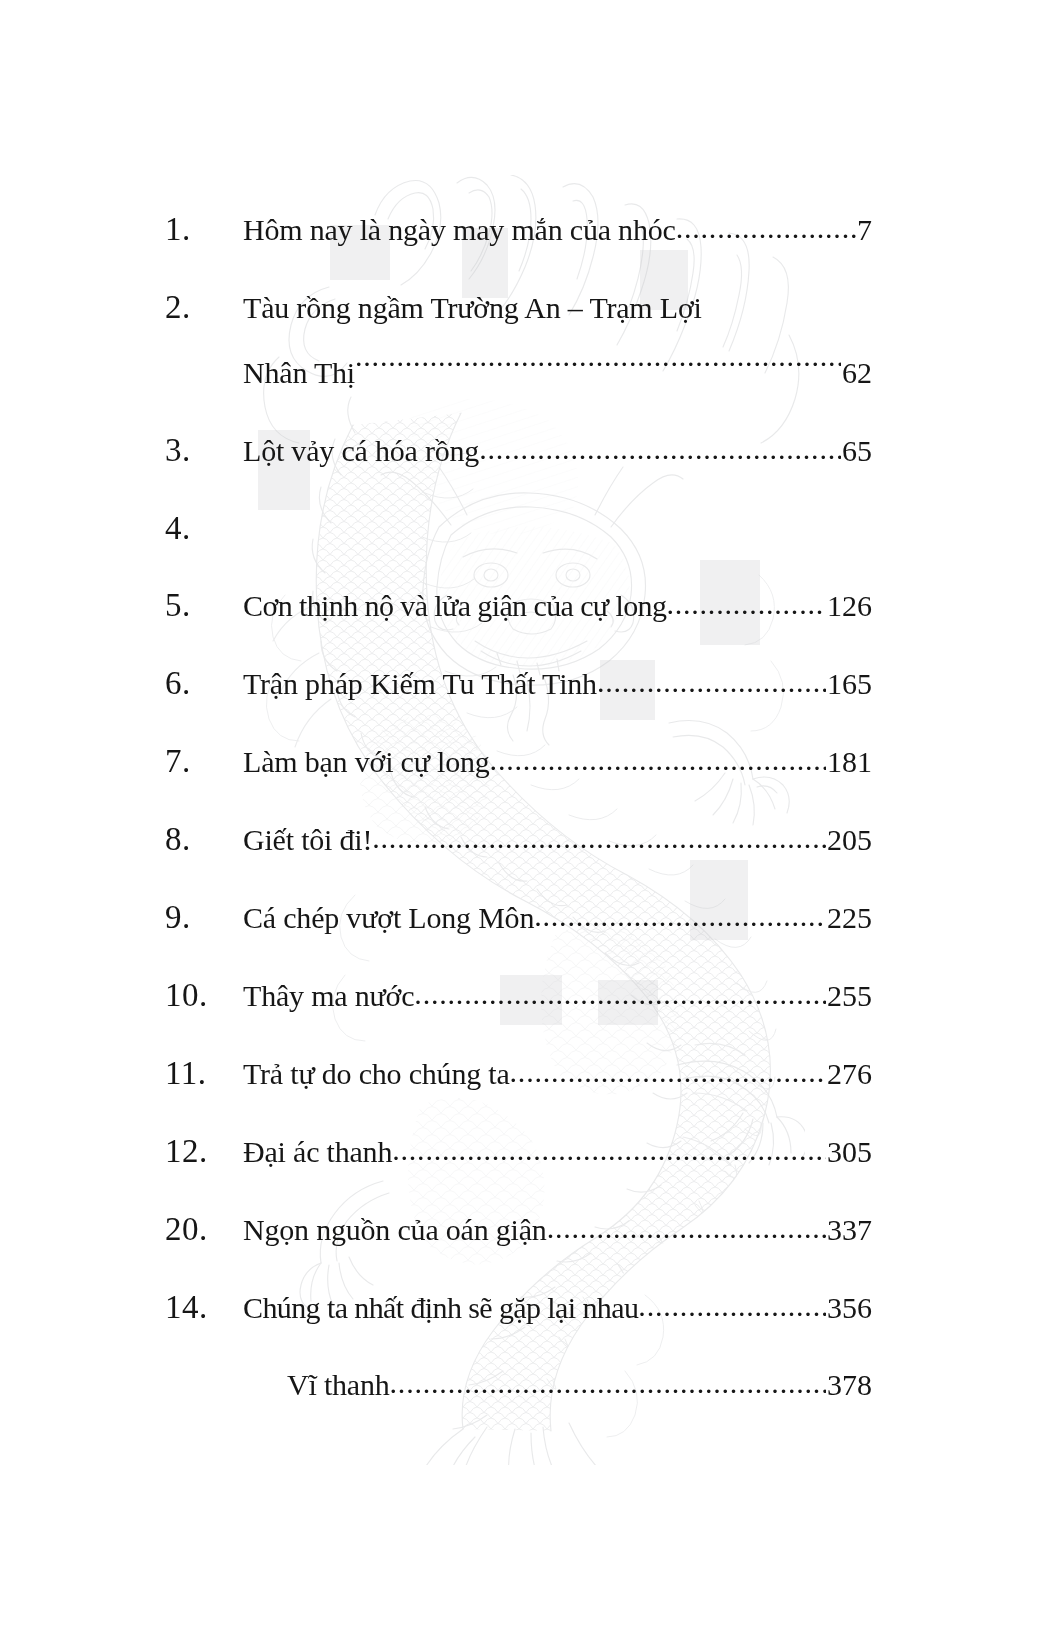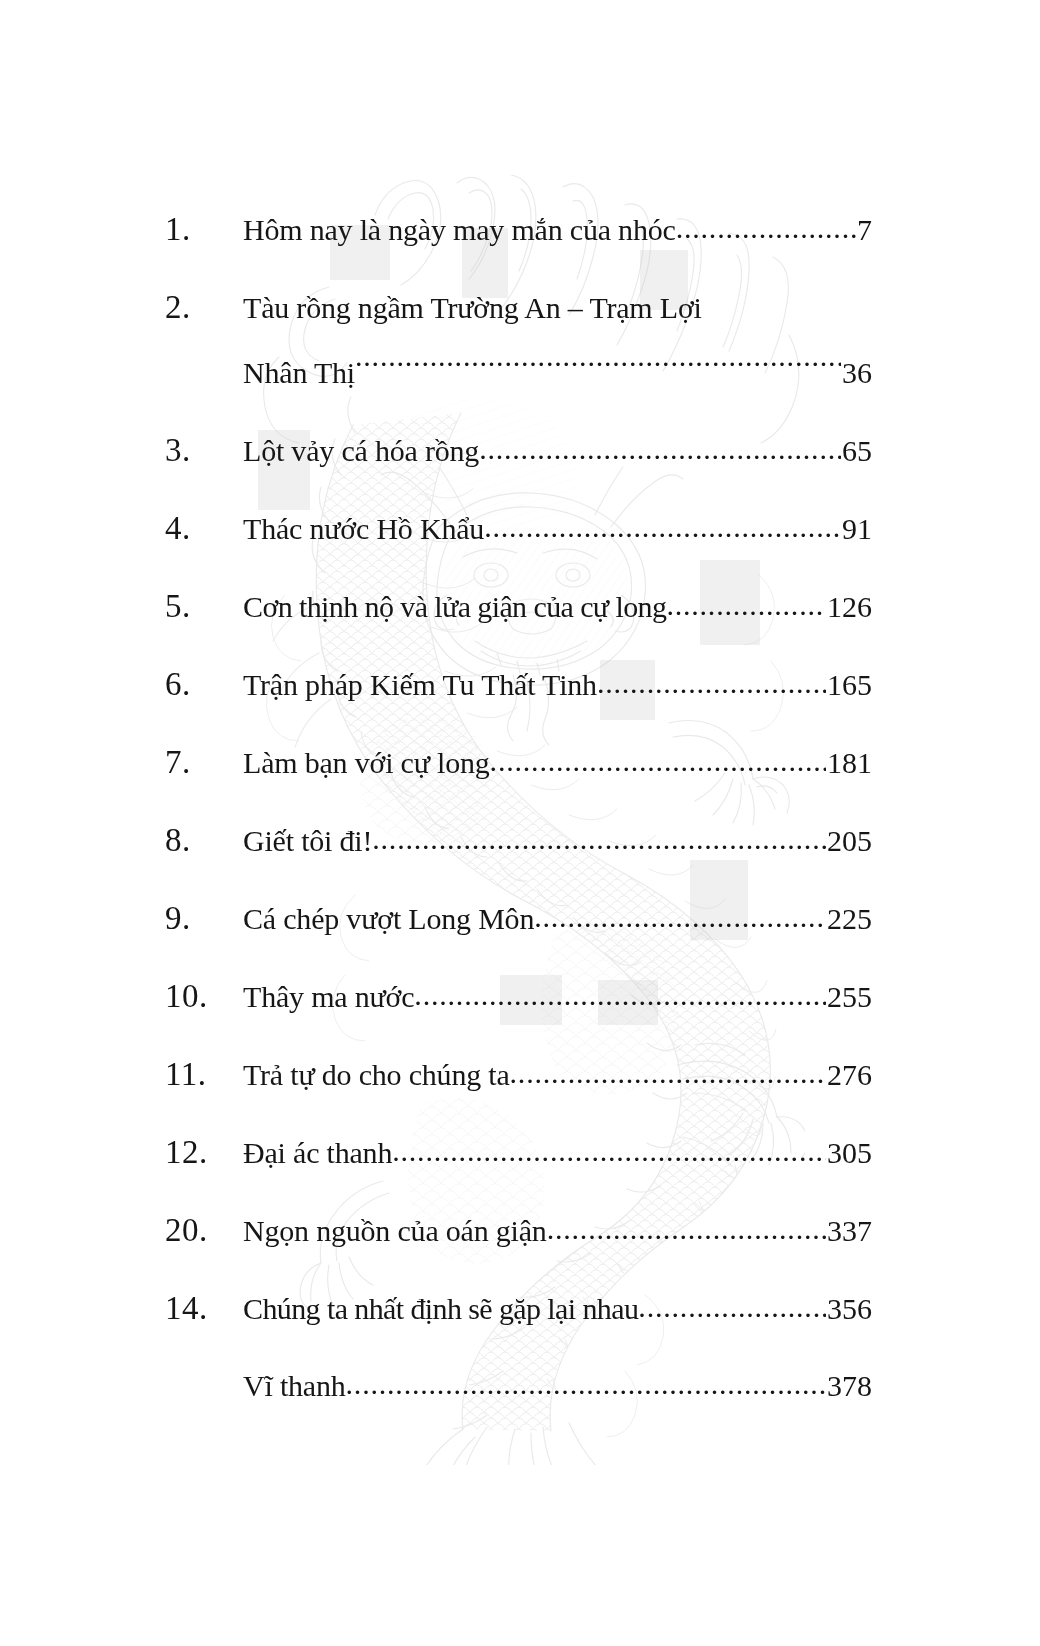--- a/index.html
+++ b/index.html
@@ -111,21 +111,21 @@
     padding-left: 1px;
     white-space: nowrap;
     color: #161616;
   }
 
   
   .toc-cont { display: flex; align-items: baseline; width: 100%; }
 
   
   .toc-row.unnumbered .toc-num { visibility: hidden; }
-  .toc-row.unnumbered { margin-top: 20px; }
+  .toc-row.unnumbered { margin-top: 20px; margin-left: 44px; }
 
   .tight .toc-title { letter-spacing: -0.6px; }
 </style>
 </head>
 <body>
 
 <div id="page">
 
   <div class="blotch" style="left:330px;top:225px;width:60px;height:55px;"></div>
   <div class="blotch" style="left:462px;top:228px;width:46px;height:70px;"></div>
@@ -380,45 +380,38 @@
 
     <div class="toc-row">
       <div class="toc-num">2.</div>
       <div class="toc-body">
         <div class="toc-line">
           <span class="toc-title">Tàu rồng ngầm Trường An – Trạm Lợi</span>
         </div>
         <div class="toc-cont">
           <span class="toc-title">Nhân Thị</span>
           <span class="leader"></span>
-          <span class="toc-page">36</span>
+          <span class="toc-page">62</span>
         </div>
       </div>
     </div>
 
     <div class="toc-row">
       <div class="toc-num">3.</div>
       <div class="toc-body">
         <div class="toc-line">
           <span class="toc-title">Lột vảy cá hóa rồng</span>
           <span class="leader"></span>
           <span class="toc-page">65</span>
         </div>
       </div>
     </div>
 
     <div class="toc-row">
       <div class="toc-num">4.</div>
-      <div class="toc-body">
-        <div class="toc-line">
-          <span class="toc-title">Thác nước Hồ Khẩu</span>
-          <span class="leader"></span>
-          <span class="toc-page">91</span>
-        </div>
-      </div>
     </div>
 
     <div class="toc-row tight">
       <div class="toc-num">5.</div>
       <div class="toc-body">
         <div class="toc-line">
           <span class="toc-title">Cơn thịnh nộ và lửa giận của cự long</span>
           <span class="leader"></span>
           <span class="toc-page">126</span>
         </div>

